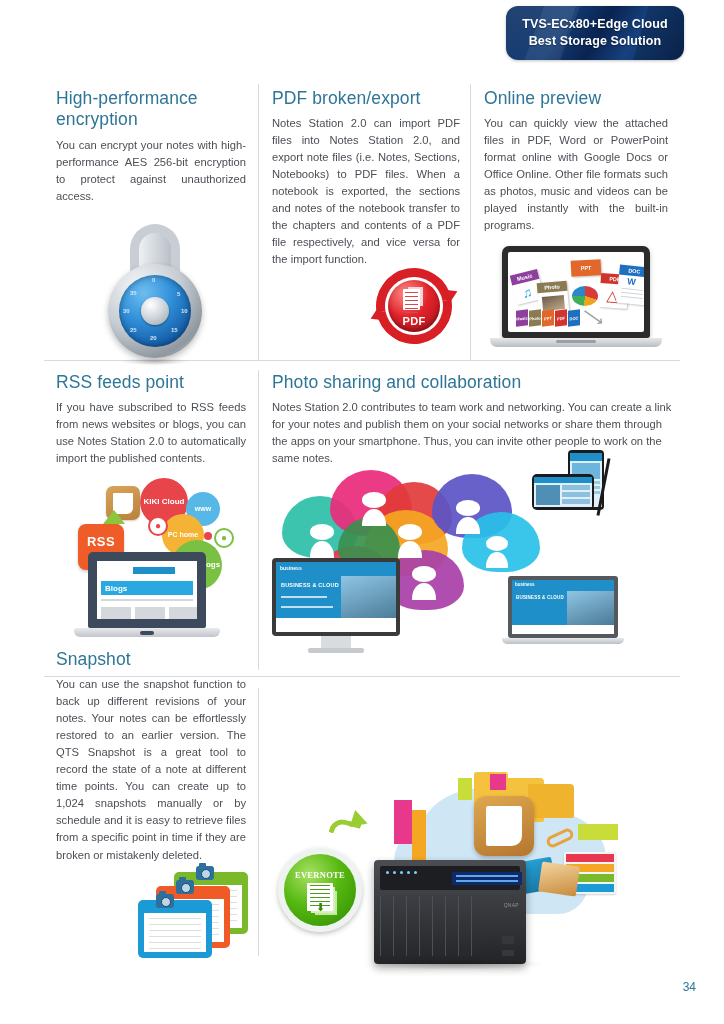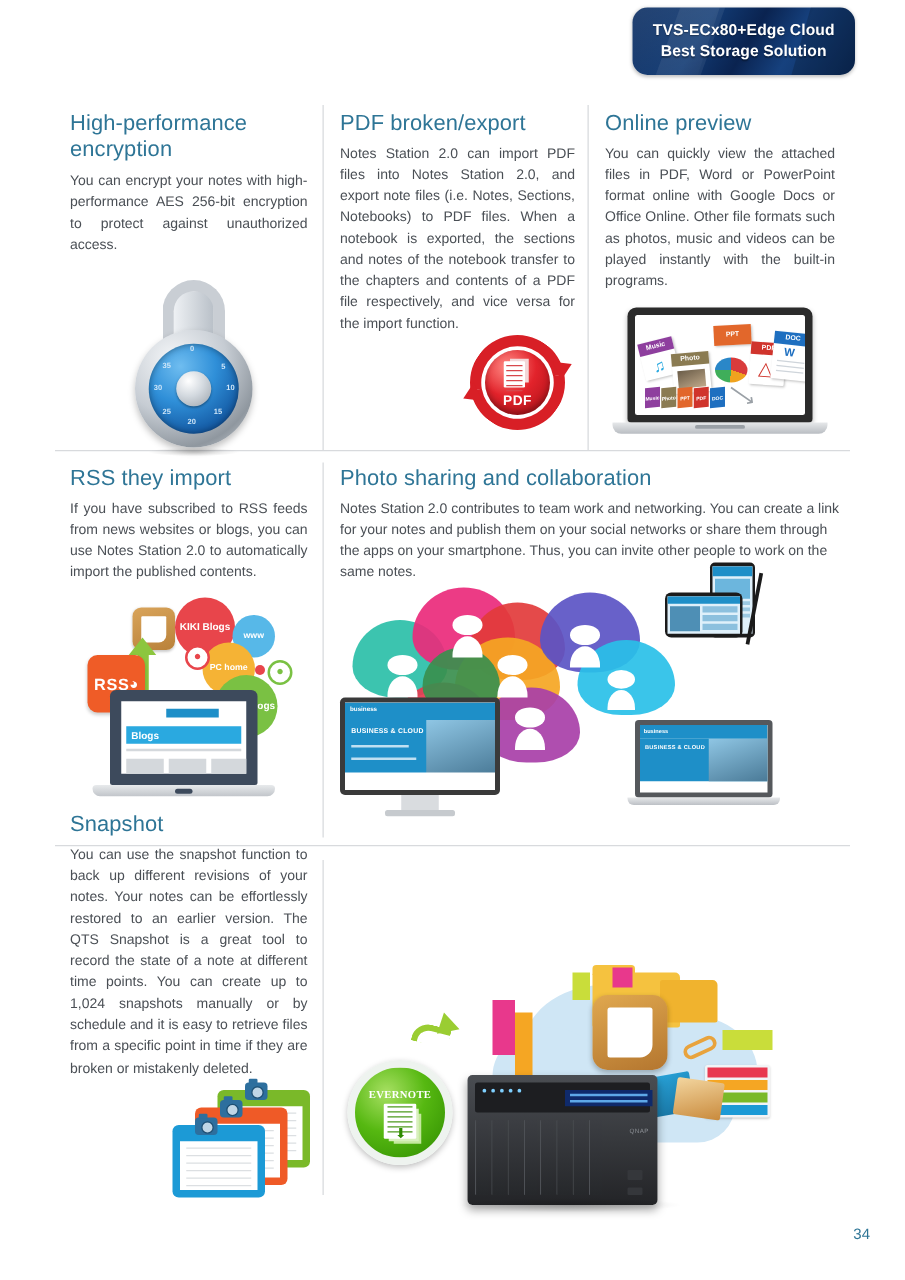--- a/index.html
+++ b/index.html
@@ -126,22 +126,22 @@
     display:flex; align-items:center; justify-content:center; transform:skewY(-6deg); }
 
   
   .rss-laptop-frame { position:absolute; left:18px; top:74px; width:118px; height:76px;
     background:#3d4a5c; border-radius:5px 5px 2px 2px; padding:9px; }
   .rss-laptop-screen { width:100%; height:100%; background:#fff; position:relative; overflow:hidden; }
   .rss-laptop-base { position:absolute; left:4px; top:150px; width:146px; height:9px;
     background: linear-gradient(180deg,#e8eaec,#c1c5ca); border-radius:3px 3px 6px 6px; }
   .rss-laptop-base::after{content:"";position:absolute;left:50%;transform:translateX(-50%);top:3px;
     width:14px;height:4px;background:#3d4a5c;border-radius:2px;}
-  .rss-badge { position:absolute; left:0; top:46px; width:46px; height:46px; border-radius:8px;
-    background:#ef5c27; color:#fff; display:flex; flex-direction:row; align-items:center;
+  .rss-badge { position:absolute; left:8px; top:46px; width:46px; height:46px; border-radius:8px;
+    background:#ef5c27; color:#fff; display:flex; flex-direction:column; align-items:center;
     justify-content:center; box-shadow:0 2px 3px rgba(0,0,0,.2);text-align:center; }
   .rss-badge b { font-size:13px; letter-spacing:.5px; }
   .bubble { position:absolute; border-radius:50%; display:flex; align-items:center;
     justify-content:center; color:#fff; font-weight:bold; text-align:center; line-height:1.05; }
   .note-icon { position:absolute; left:36px; top:8px; width:34px; height:34px; border-radius:7px;
     background: linear-gradient(160deg,#d9a45a,#b9813a); box-shadow:0 1px 2px rgba(0,0,0,.2);
     display:flex; align-items:center; justify-content:center; }
   .note-icon i { display:block; width:20px; height:21px; background:#fff; border-radius:1px 1px 6px 1px; }
   .greenarrow { position:absolute; left:40px; top:44px; width:9px; height:44px; background:#8cc63e; }
   .greenarrow::before{content:"";position:absolute;left:-7px;top:-12px;border-left:11px solid transparent;
@@ -316,30 +316,30 @@
           <div style="background:#1e6fc0;">DOC</div>
         </div>
 
         <div style="position:absolute;left:74px;bottom:6px;color:#9aa0a6;font-size:16px;transform:rotate(35deg);">⟶</div>
       </div>
     </div>
     <div class="lt-base"></div>
   </div>
 
   <div class="cell" style="left:56px; top:372px; width:190px;">
-    <h2 class="sec-title">RSS they import</h2>
+    <h2 class="sec-title">RSS feeds point</h2>
     <p class="sec-body">If you have subscribed to RSS feeds from news websites or blogs, you can use Notes Station 2.0 to automatically import the published contents.</p>
   </div>
 
   <div class="art" style="left:70px; top:478px; width:160px; height:170px;">
     <div class="note-icon">
         <i></i>
       </div>
 
-    <div class="bubble" style="left:70px; top:0px; width:48px; height:48px; background:#e8454b; font-size:8px;">KIKI Blogs</div>
+    <div class="bubble" style="left:70px; top:0px; width:48px; height:48px; background:#e8454b; font-size:8px;">KIKI Cloud</div>
     <div class="bubble" style="left:116px; top:14px; width:34px; height:34px; background:#57b8e8; font-size:7px;">www</div>
     <div class="bubble" style="left:92px; top:36px; width:42px; height:42px; background:#f5b335; font-size:7px;">PC home</div>
     <div class="bubble" style="left:102px; top:62px; width:50px; height:50px; background:#7ac143; font-size:8px;">David Blogs</div>
     <div class="bubble" style="left:144px; top:50px; width:20px; height:20px; border:2px solid #7ac143; background:#fff; color:#7ac143; font-size:10px;">●</div>
     <div class="bubble" style="left:78px; top:38px; width:20px; height:20px; border:2px solid #e8454b; background:#fff; color:#e8454b; font-size:10px;">●</div>
     <div style="position:absolute;left:134px;top:54px;width:8px;height:8px;border-radius:50%;background:#e8454b;"></div>
 
     <div class="greenarrow"></div>
 
     <div class="rss-badge">

